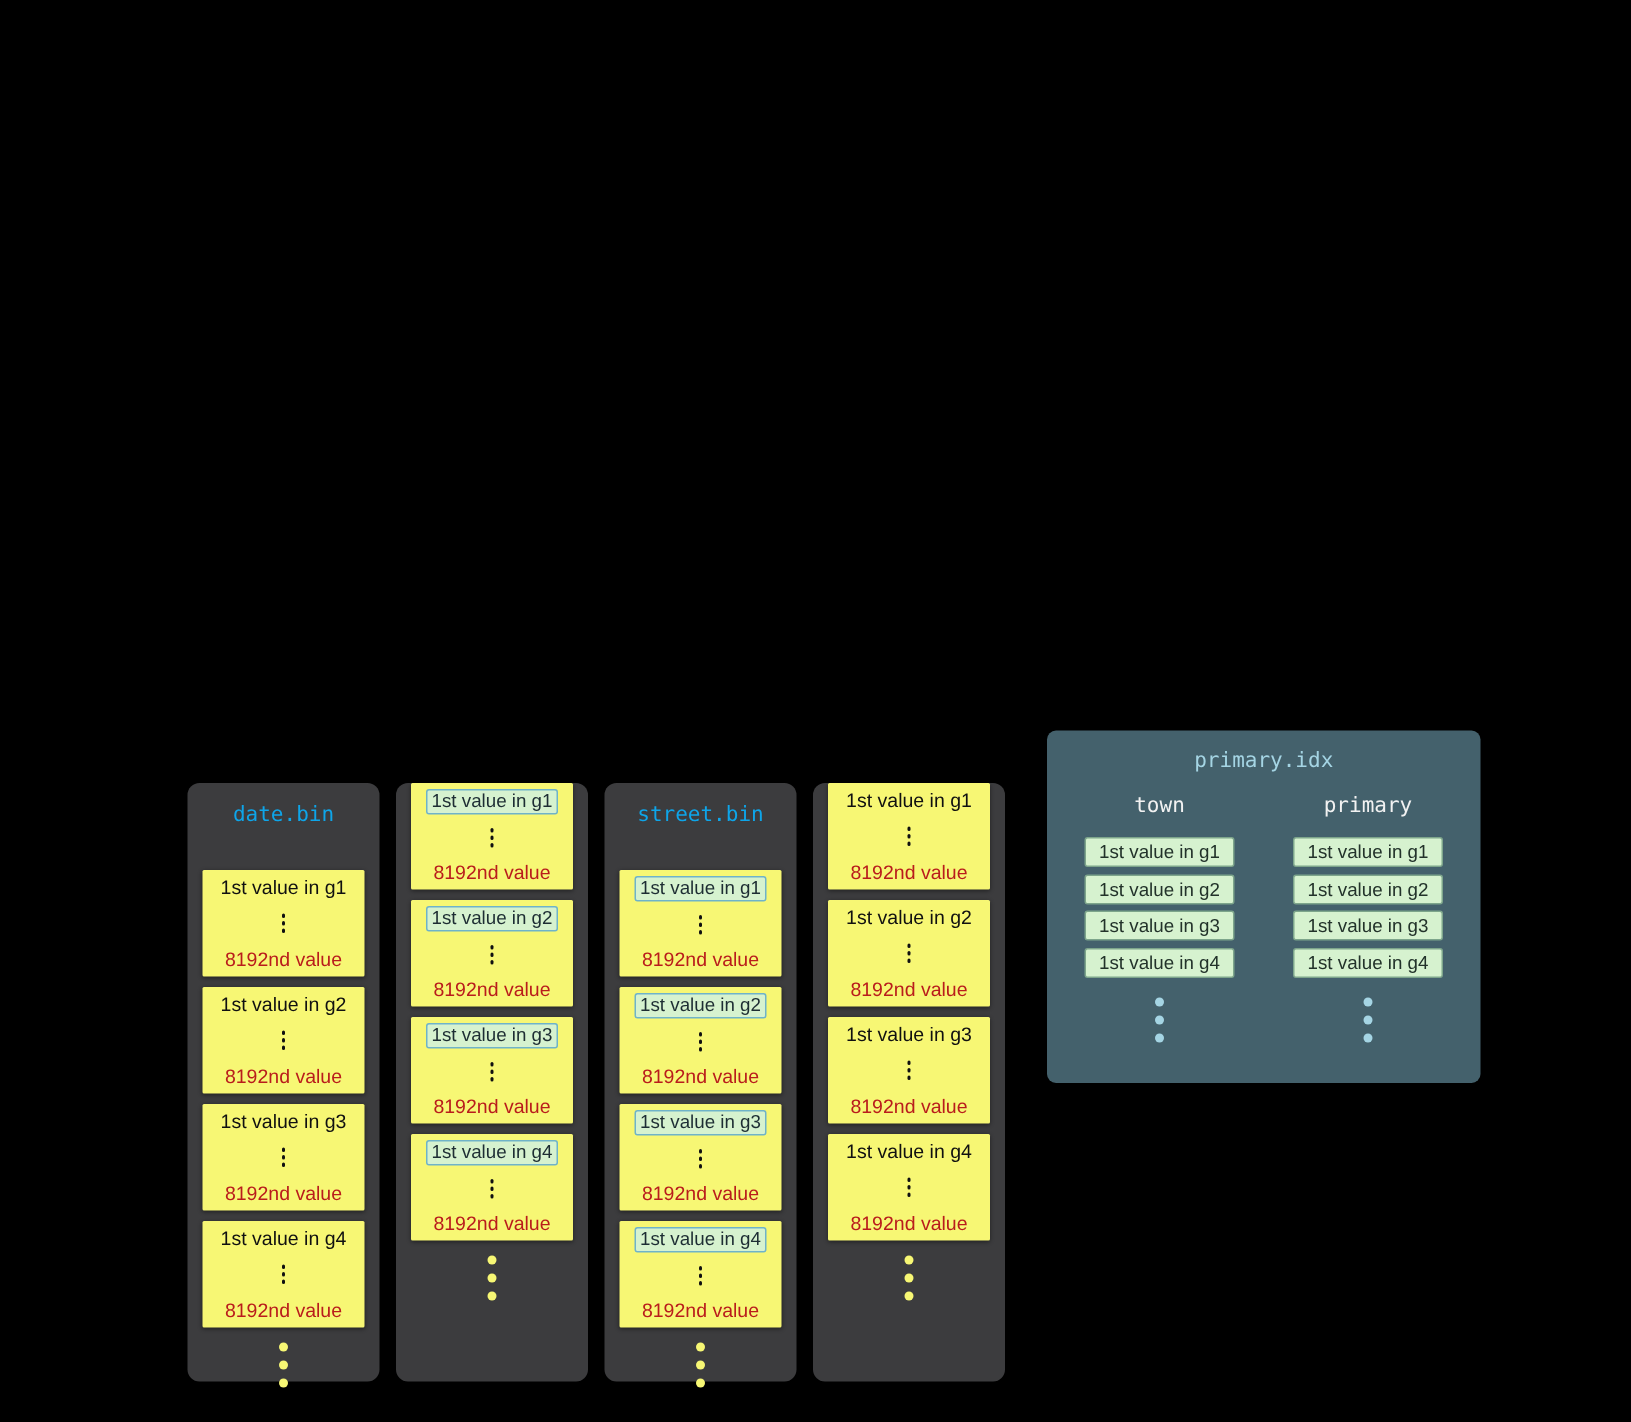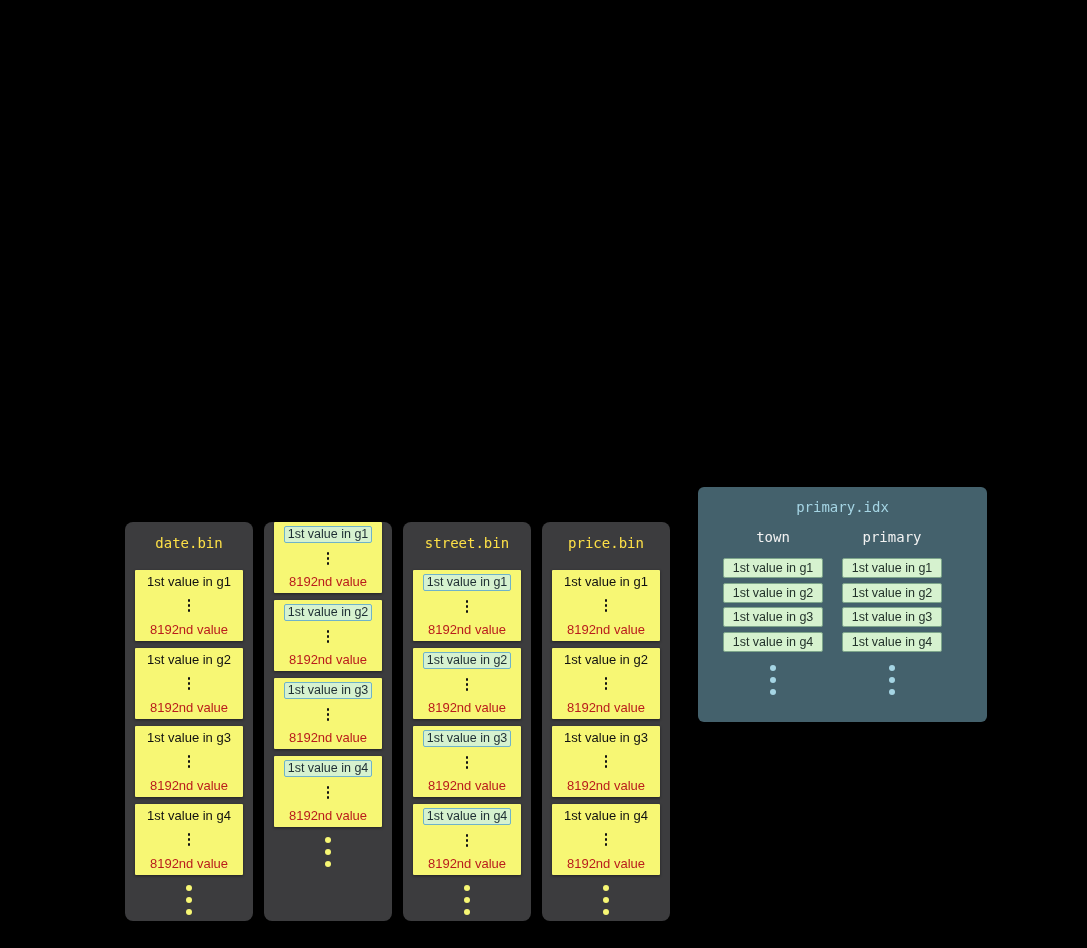--- a/index.html
+++ b/index.html
@@ -8,22 +8,22 @@
     background:var(--background,#000);
     font-family:"Liberation Sans",sans-serif;
   }
   
   .bin-column{
     position:absolute;top:522px;width:128px;height:399px;
     background:var(--bin-column-bg,#3c3c3e);
     border-radius:8px;box-shadow:0 3px 8px rgba(0,0,0,.65);
   }
   .bin-title{
-    height:48px;line-height:42px;text-align:center;
-    color:#fde047;font-family:"DejaVu Sans Mono",monospace;font-size:14px;
+    height:58px;line-height:42px;text-align:center;
+    color:#0ea5e9;font-family:"DejaVu Sans Mono",monospace;font-size:14px;
   }
   .group-block{
     width:108px;height:71px;margin:0 auto 7px;
     background:var(--block-yellow,#f7f774);
     display:flex;flex-direction:column;justify-content:space-between;align-items:center;
     padding:4px 0 4px;box-sizing:border-box;
     box-shadow:0 1px 3px rgba(0,0,0,.45);border-radius:1px;
   }
   .plain-label{font-size:13px;color:#101010;line-height:15px;}
   .hl-label{
@@ -43,21 +43,21 @@
     position:absolute;left:698px;top:487px;width:289px;height:235px;
     background:var(--index-panel-bg,#44616c);
     border-radius:6px;box-shadow:0 3px 8px rgba(0,0,0,.65);
     box-sizing:border-box;
   }
   .idx-title{
     text-align:center;padding-top:12px;
     color:var(--index-title-color,#a5d5e4);
     font-family:"DejaVu Sans Mono",monospace;font-size:14px;
   }
-  .idx-cols{display:flex;padding:0 25px;gap:19px;}
+  .idx-cols{display:flex;padding:0 25px;gap:39px;}
   .idx-col{width:100px;}
   .idx-header{
     text-align:center;color:#f2f2f2;
     font-family:"DejaVu Sans Mono",monospace;font-size:14px;
     margin:14px 0 13px;
   }
   .idx-list{display:flex;flex-direction:column;gap:4.5px;}
   .idx-entry{
     height:20px;box-sizing:border-box;
     background:var(--index-entry-bg,#d6f2cf);
@@ -199,21 +199,20 @@
           </div>
           <div class="group-bottom">8192nd value</div>
         </div>
         <div class="col-dots">
           <span class="big-dot"></span>
           <span class="big-dot"></span>
           <span class="big-dot"></span>
         </div>
       </div>
       <div class="bin-column" style="left: 542px;">
-        <div class="bin-title">price.bin</div>
         <div class="group-block">
           <span class="plain-label">1st value in g1</span>
           <div class="mini-dots">
             <span class="mini-dot"></span>
             <span class="mini-dot"></span>
             <span class="mini-dot"></span>
           </div>
           <div class="group-bottom">8192nd value</div>
         </div>
         <div class="group-block">

